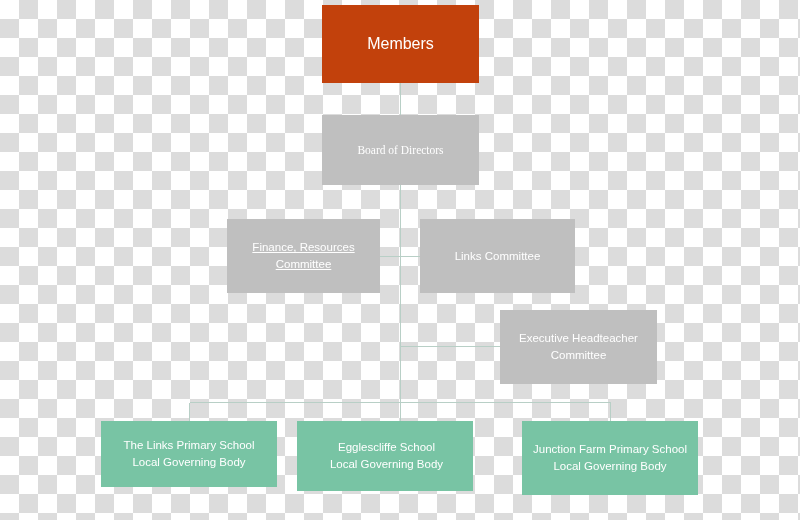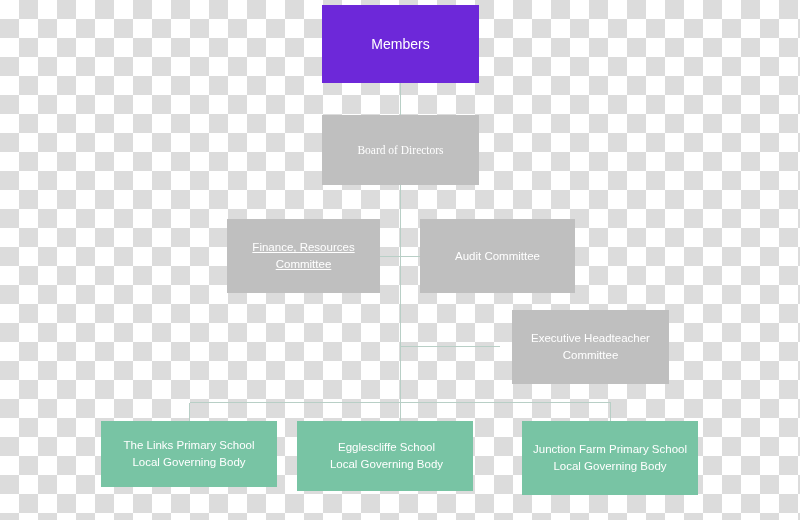--- a/index.html
+++ b/index.html
@@ -62,22 +62,22 @@
     line-height: 1.45;
     padding: 4px 8px;
   }
 
   .node .node-label {
     display: block;
     white-space: pre-line;
   }
 
   .node-root {
-    background-color: #6d28d9;
-    font-size: 14px;
+    background-color: #c2410c;
+    font-size: 16px;
   }
 
   .node-grey {
     background-color: #bfbfbf;
     font-size: 11.5px;
   }
 
   .node-green {
     background-color: #78c4a4;
     font-size: 11.5px;
@@ -115,24 +115,24 @@
   <div class="node node-grey" style="left:322px; top:115px; width:157px; height:70px;font-family:Liberation Serif, serif;">
     <span class="node-label">Board of Directors</span>
   </div>
 
   <div class="node node-grey" style="left:227px; top:219px; width:153px; height:74px;text-decoration:underline;">
     <span class="node-label">Finance, Resources
 Committee</span>
   </div>
 
   <div class="node node-grey" style="left:420px; top:219px; width:155px; height:74px;">
-    <span class="node-label">Audit Committee</span>
+    <span class="node-label">Links Committee</span>
   </div>
 
-  <div class="node node-grey" style="left:512px; top:310px; width:157px; height:74px;">
+  <div class="node node-grey" style="left:500px; top:310px; width:157px; height:74px;">
     <span class="node-label">Executive Headteacher
 Committee</span>
   </div>
 
   <div class="node node-green" style="left:101px; top:421px; width:176px; height:66px;">
     <span class="node-label">The Links Primary School
 Local Governing Body</span>
   </div>
 
   <div class="node node-green" style="left:297px; top:421px; width:176px; height:70px;padding-left:11px;">

